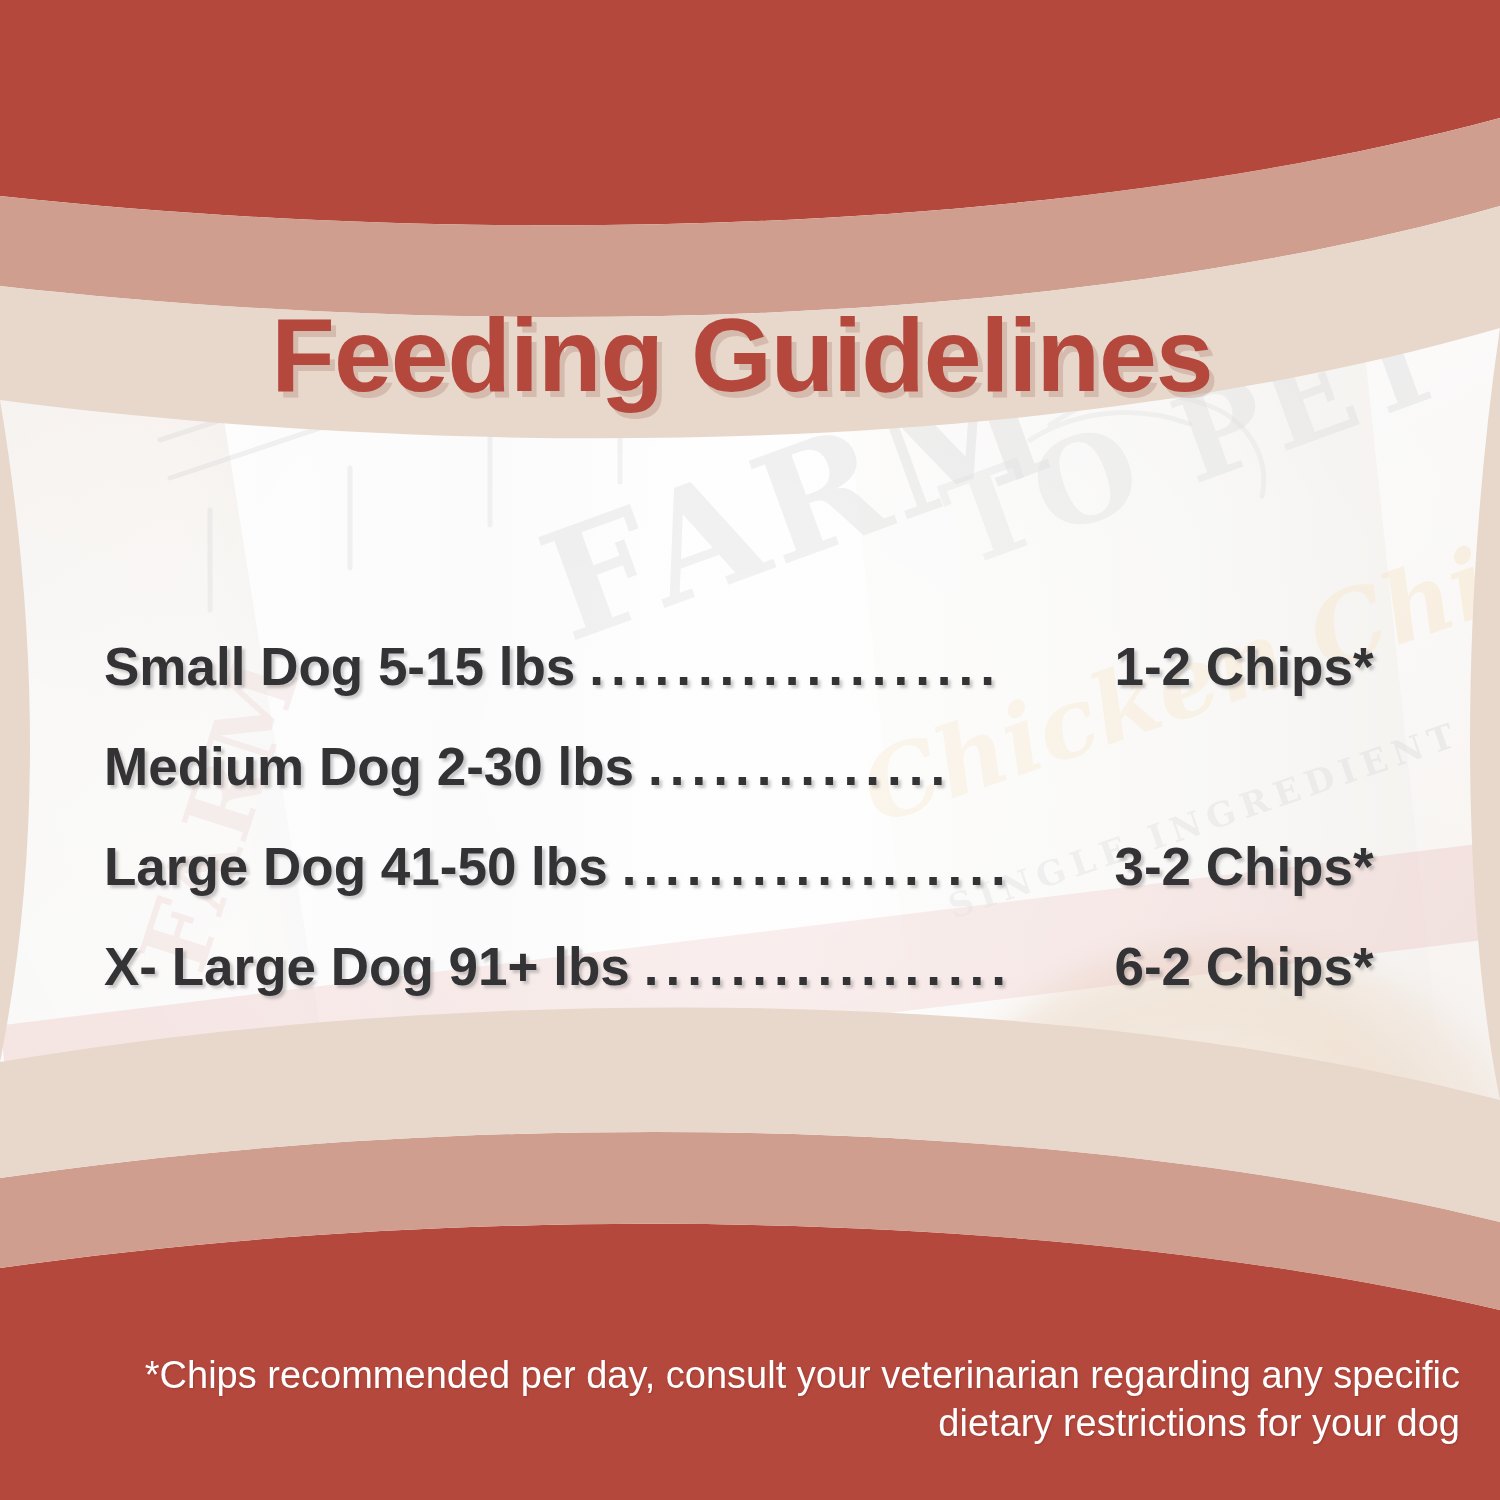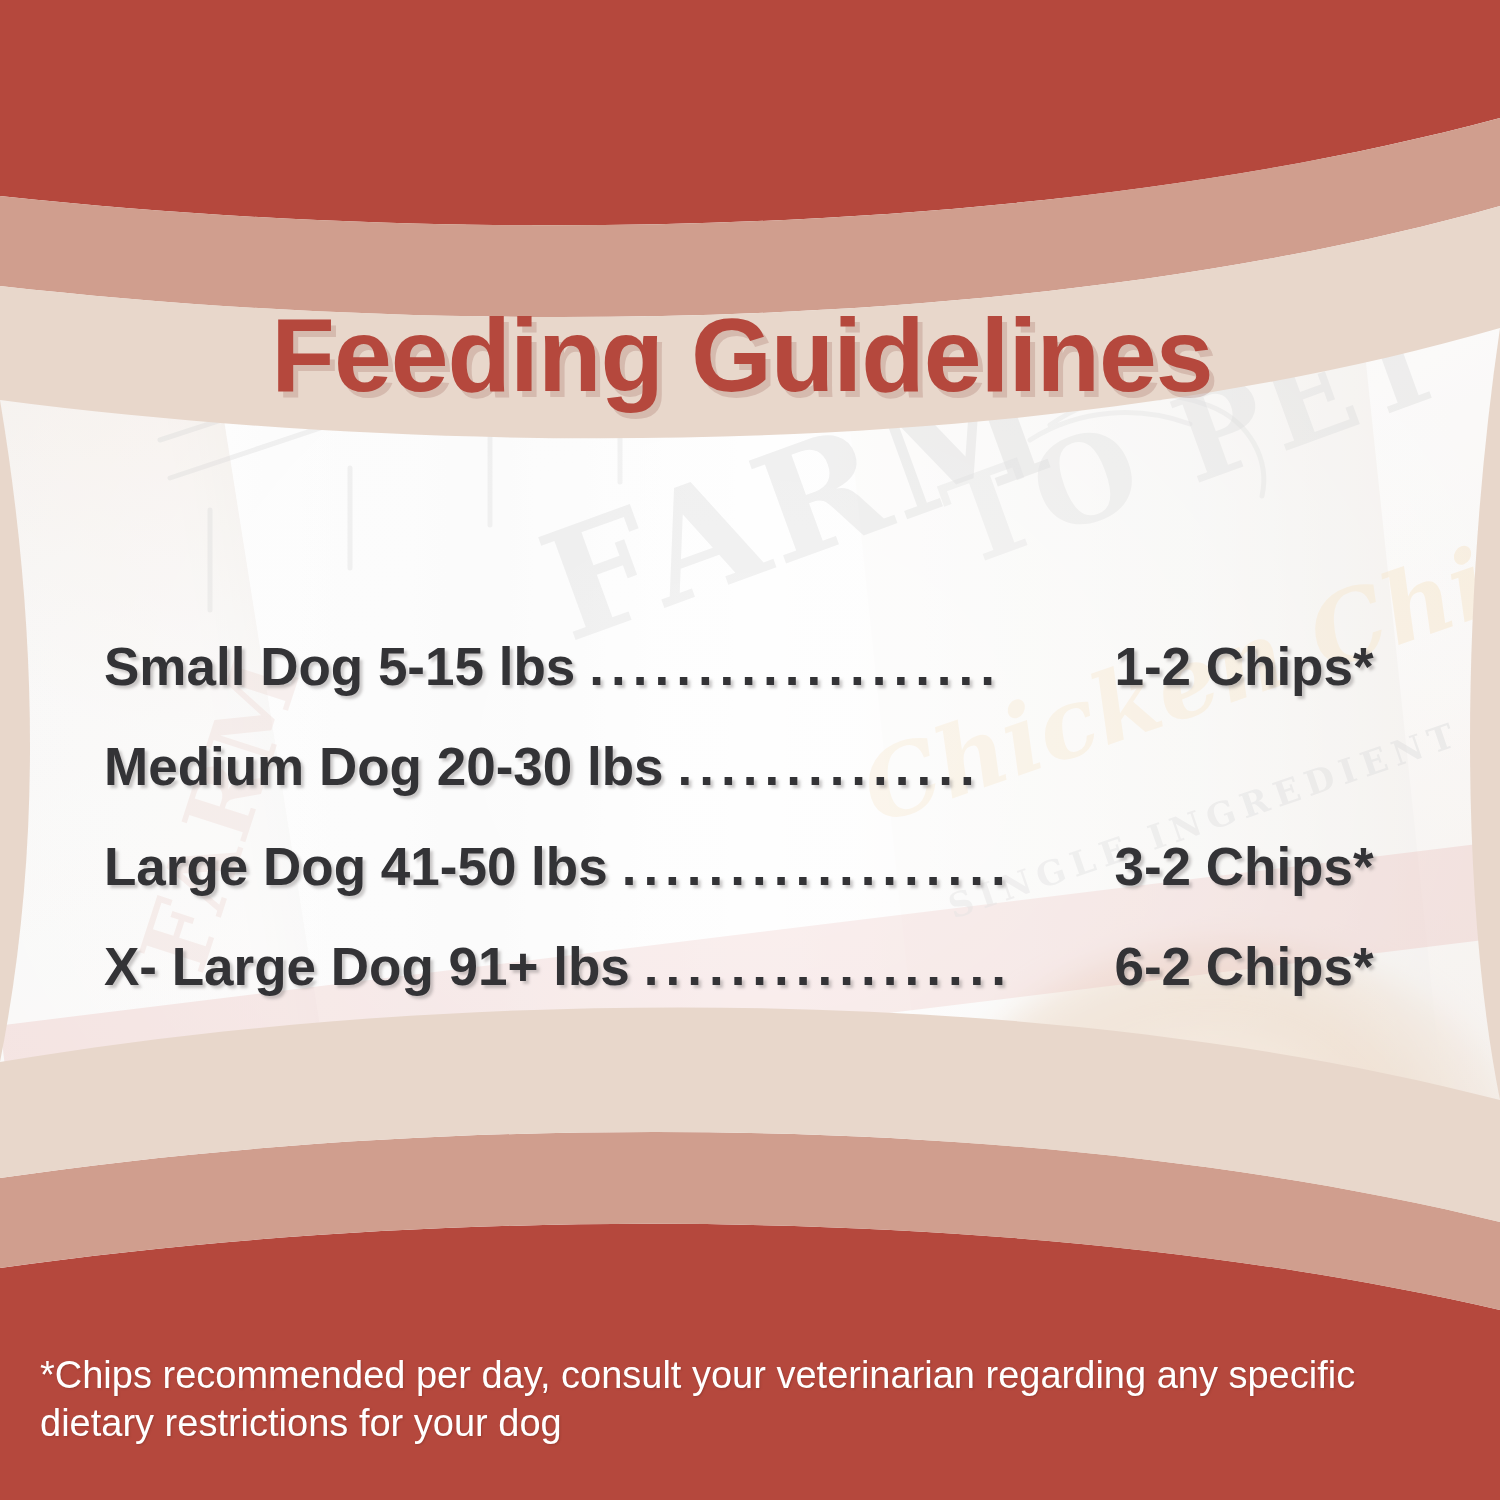--- a/index.html
+++ b/index.html
@@ -91,21 +91,21 @@
 
   .rows{position:absolute;left:93px;right:80px;top:636px;margin-left:11px;}
   .row{display:flex;align-items:baseline;height:100px;
        font-size:53px;font-weight:700;color:#333336;
        text-shadow:3px 3px 3px rgba(120,115,115,.38);}
   .row .label{white-space:nowrap;}
   .row .leader{flex:1 1 auto;overflow:hidden;white-space:nowrap;
        margin:0 4px 0 14px;letter-spacing:7px;font-size:53px;line-height:1;}
   .row .value{white-space:nowrap;width:352px;text-align:center;flex:0 0 auto;}
 
-  .footnote{position:absolute;left:0;right:0;bottom:52px;text-align:left;
+  .footnote{position:absolute;left:0;right:0;bottom:52px;text-align:right;
        color:#ffffff;font-size:38px;font-weight:400;line-height:1.28;
        padding:0 40px;text-shadow:1px 1px 2px rgba(110,40,32,.35);}
 </style>
 </head>
 <body>
 
 <div id="stage">
 
   <div class="photo">
     <div class="layer bg-base"></div>
@@ -174,21 +174,21 @@
 
     <div class="rows">
 
       <div class="row">
         <span class="label">Small Dog 5-15 lbs</span>
         <span class="leader">...................</span>
         <span class="value">1-2 Chips*</span>
       </div>
 
       <div class="row">
-        <span class="label">Medium Dog 20-30 lbs</span>
+        <span class="label">Medium Dog 2-30 lbs</span>
         <span class="leader">..............</span>
       </div>
 
       <div class="row">
         <span class="label">Large Dog 41-50 lbs</span>
         <span class="leader">..................</span>
         <span class="value">3-2 Chips*</span>
       </div>
 
       <div class="row">

